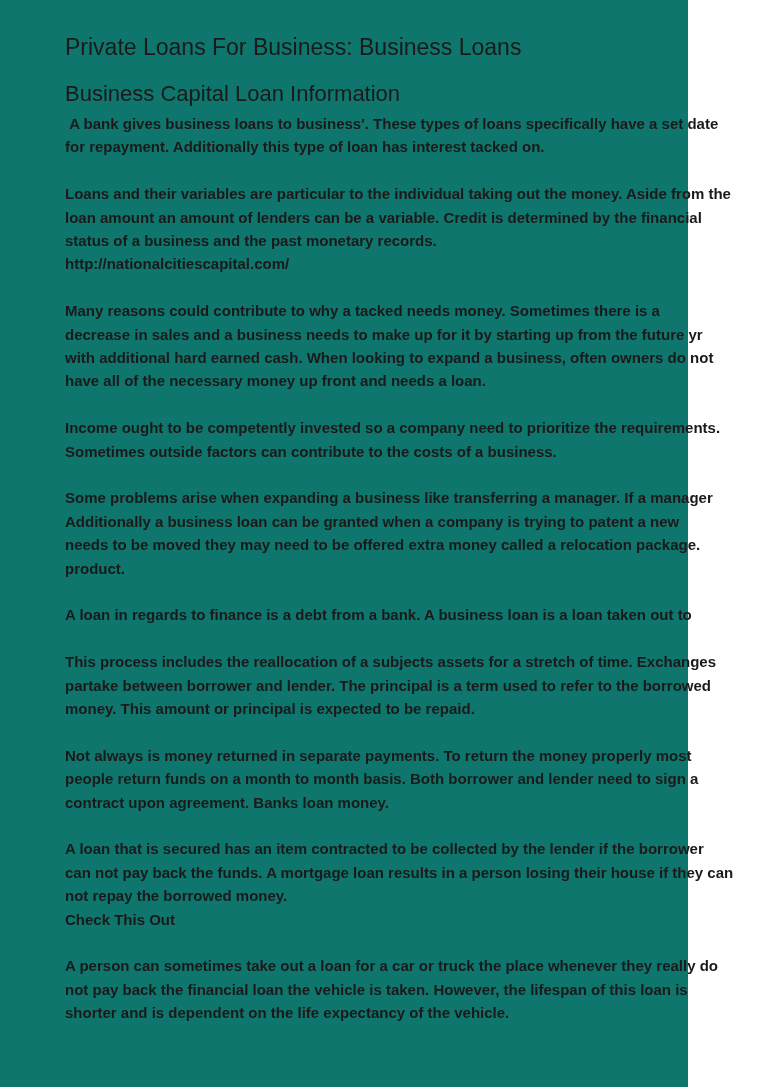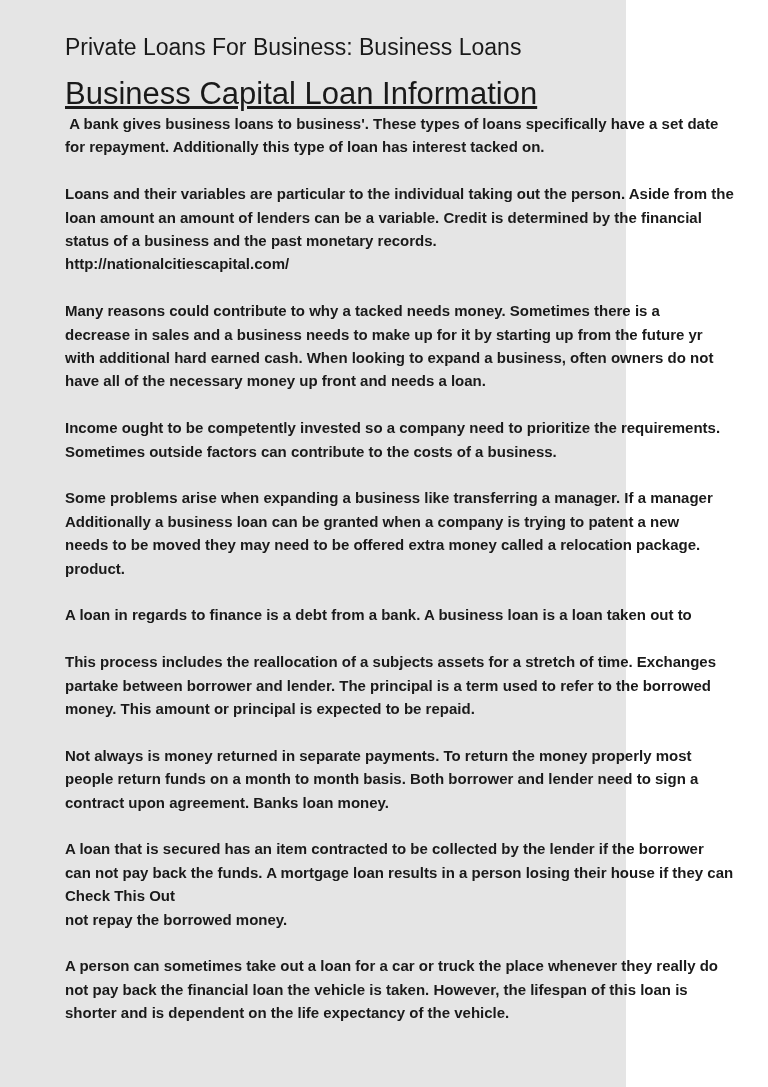--- a/index.html
+++ b/index.html
@@ -9,39 +9,38 @@
   }
   body {
     width: 768px;
     height: 1087px;
     font-family: "Liberation Sans", sans-serif;
     color: #1a1a1a;
     overflow: hidden;
   }
   .page {
     box-sizing: border-box;
-    width: 626px;
+    width: 688px;
     height: 1087px;
     padding: 33px 30px 0 65px;
-    background: #e5e5e5;
+    background: #0f766e;
   }
   .doc-title {
     font-size: 23px;
     font-weight: 400;
     line-height: 28px;
     margin: 0 0 19px 0;
     white-space: nowrap;
   }
   .doc-heading {
-    font-size: 31px;
+    font-size: 22px;
     font-weight: 400;
     line-height: 28px;
     margin: 0 0 4px 0;
     white-space: nowrap;
-    text-decoration: underline;
   }
   .para {
     margin: 0 0 23.4px 0;
   }
   .line {
     font-size: 15px;
     line-height: 23.4px;
     white-space: nowrap;
     font-weight: bold;
   }
@@ -54,21 +53,21 @@
 
 <div class="page" data-interactable="false">
   <h1 class="doc-title" data-interactable="false">Private Loans For Business: Business Loans</h1>
   <h2 class="doc-heading" data-interactable="false">Business Capital Loan Information</h2>
   <div id="article" data-interactable="false">
       <div class="para" data-interactable="false">
         <div class="line" data-interactable="false">&nbsp;A bank gives business loans to business'. These types of loans specifically have a set date</div>
         <div class="line" data-interactable="false">for repayment. Additionally this type of loan has interest tacked on.</div>
       </div>
       <div class="para" data-interactable="false">
-        <div class="line" data-interactable="false">Loans and their variables are particular to the individual taking out the person. Aside from the</div>
+        <div class="line" data-interactable="false">Loans and their variables are particular to the individual taking out the money. Aside from the</div>
         <div class="line" data-interactable="false">loan amount an amount of lenders can be a variable. Credit is determined by the financial</div>
         <div class="line" data-interactable="false">status of a business and the past monetary records.</div>
         <div class="line" data-interactable="true">http://nationalcitiescapital.com/</div>
       </div>
       <div class="para" data-interactable="false">
         <div class="line" data-interactable="false">Many reasons could contribute to why a tacked needs money. Sometimes there is a</div>
         <div class="line" data-interactable="false">decrease in sales and a business needs to make up for it by starting up from the future yr</div>
         <div class="line" data-interactable="false">with additional hard earned cash. When looking to expand a business, often owners do not</div>
         <div class="line" data-interactable="false">have all of the necessary money up front and needs a loan.</div>
       </div>
@@ -91,22 +90,22 @@
         <div class="line" data-interactable="false">money. This amount or principal is expected to be repaid.</div>
       </div>
       <div class="para" data-interactable="false">
         <div class="line" data-interactable="false">Not always is money returned in separate payments. To return the money properly most</div>
         <div class="line" data-interactable="false">people return funds on a month to month basis. Both borrower and lender need to sign a</div>
         <div class="line" data-interactable="false">contract upon agreement. Banks loan money.</div>
       </div>
       <div class="para" data-interactable="false">
         <div class="line" data-interactable="false">A loan that is secured has an item contracted to be collected by the lender if the borrower</div>
         <div class="line" data-interactable="false">can not pay back the funds. A mortgage loan results in a person losing their house if they can</div>
+        <div class="line" data-interactable="false">not repay the borrowed money.</div>
         <div class="line" data-interactable="true">Check This Out</div>
-        <div class="line" data-interactable="false">not repay the borrowed money.</div>
       </div>
       <div class="para" data-interactable="false">
         <div class="line" data-interactable="false">A person can sometimes take out a loan for a car or truck the place whenever they really do</div>
         <div class="line" data-interactable="false">not pay back the financial loan the vehicle is taken. However, the lifespan of this loan is</div>
         <div class="line" data-interactable="false">shorter and is dependent on the life expectancy of the vehicle.</div>
       </div>
     </div>
 </div>
 
 </body></html>

